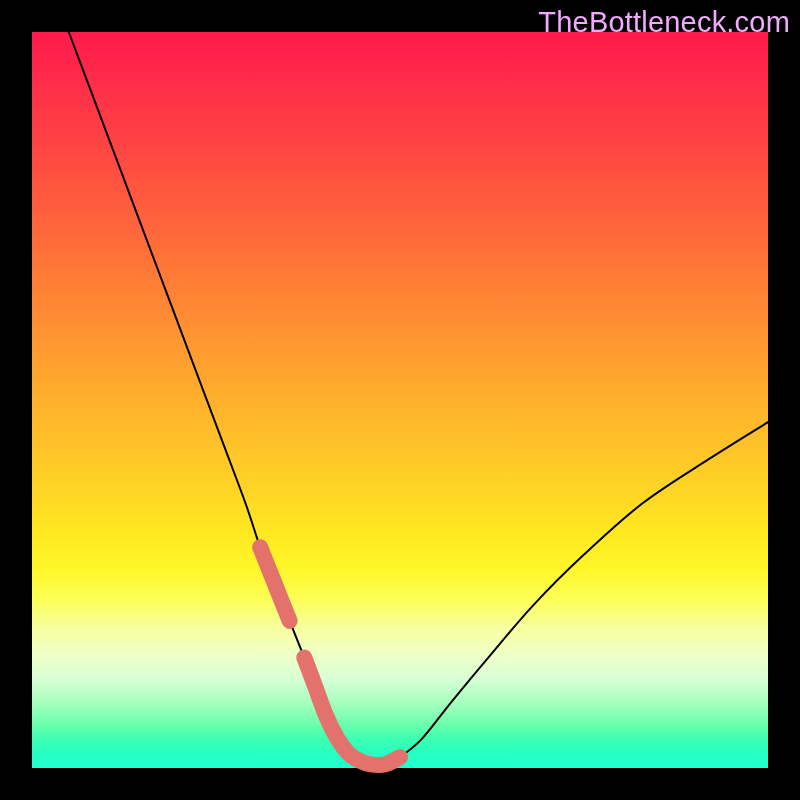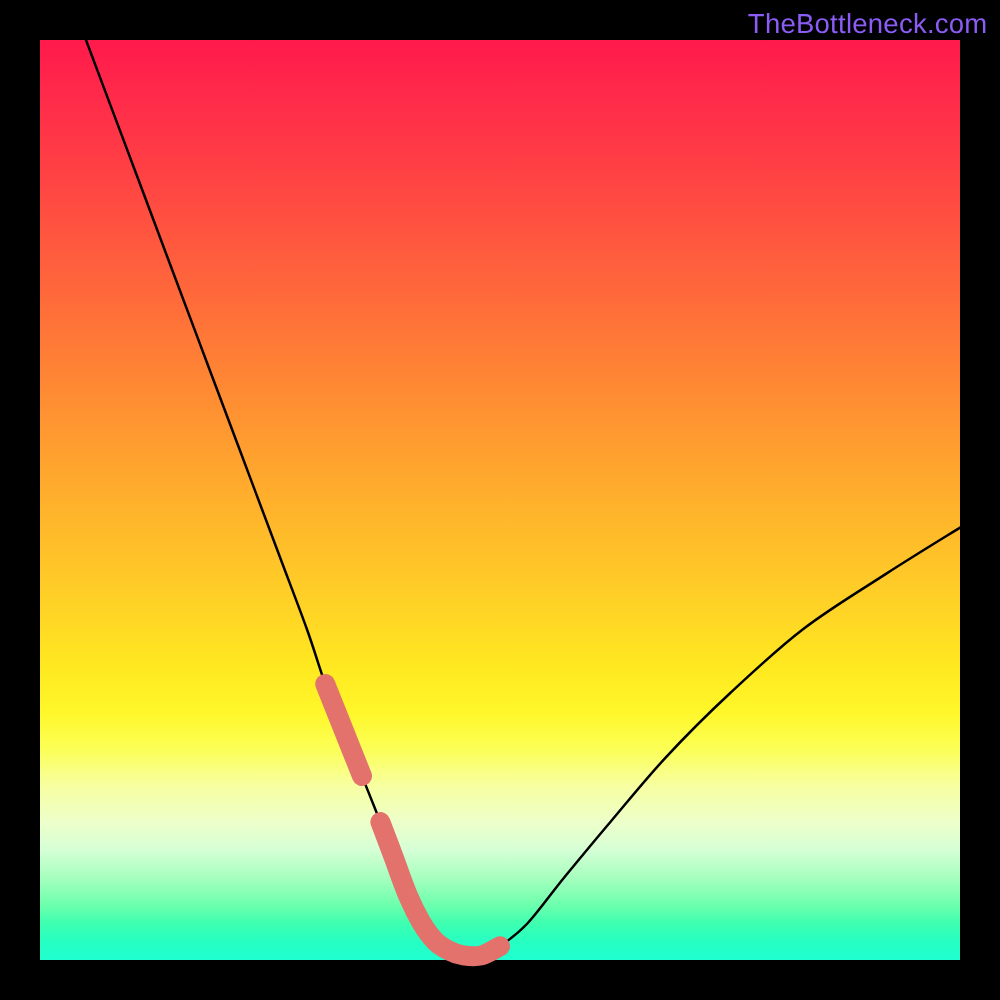--- a/index.html
+++ b/index.html
@@ -45,22 +45,22 @@
       #6dffad 94%,
       #3effb0 96%,
       #26ffc2 98%,
       #1fffd0 100%
     );
   }
   .watermark {
     position: absolute;
     top: 6px;
     right: 10px;
-    color: #8b5cf6;
-    font-size: 22px;
+    color: #f0abfc;
+    font-size: 29px;
     letter-spacing: 0.2px;
     user-select: none;
     font-weight: 400;
   }
   svg.curve {
     position: absolute;
     left: 0;
     top: 0;
     width: 736px;
     height: 736px;

